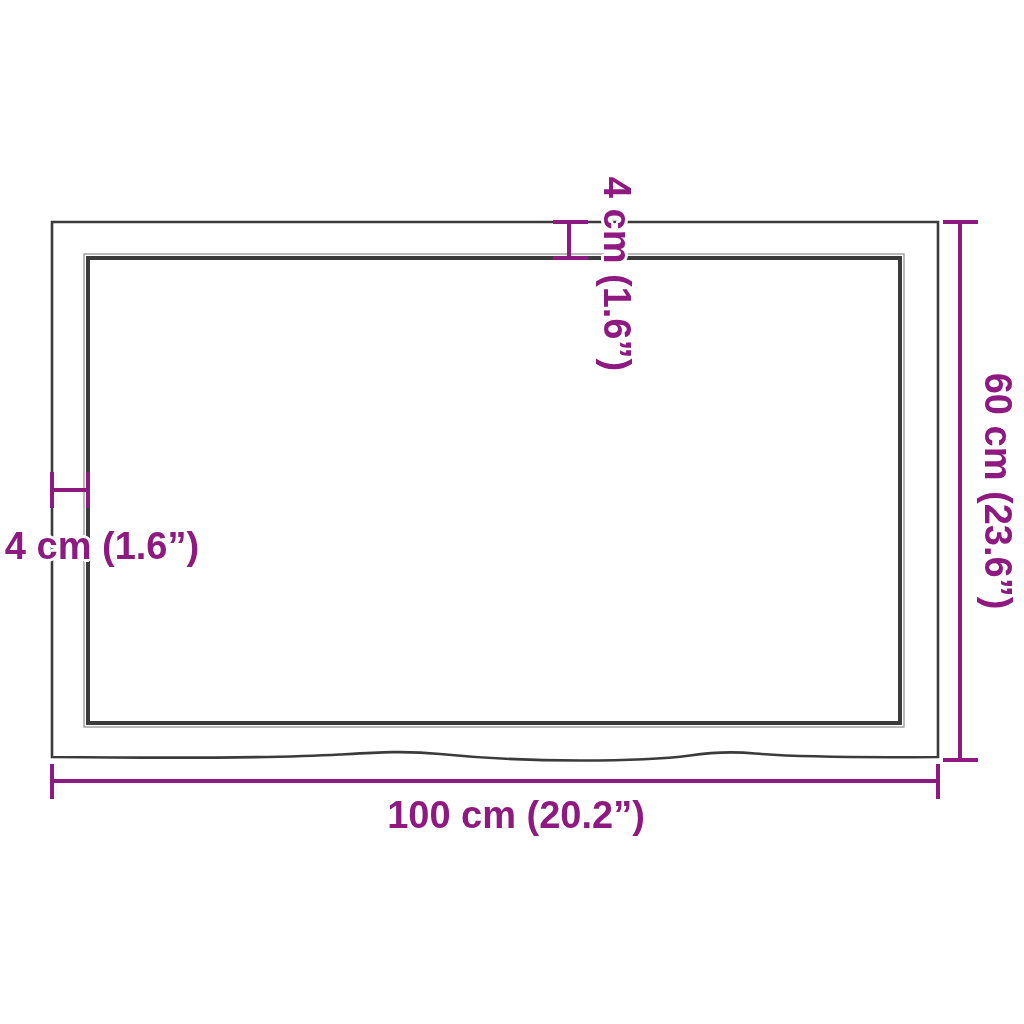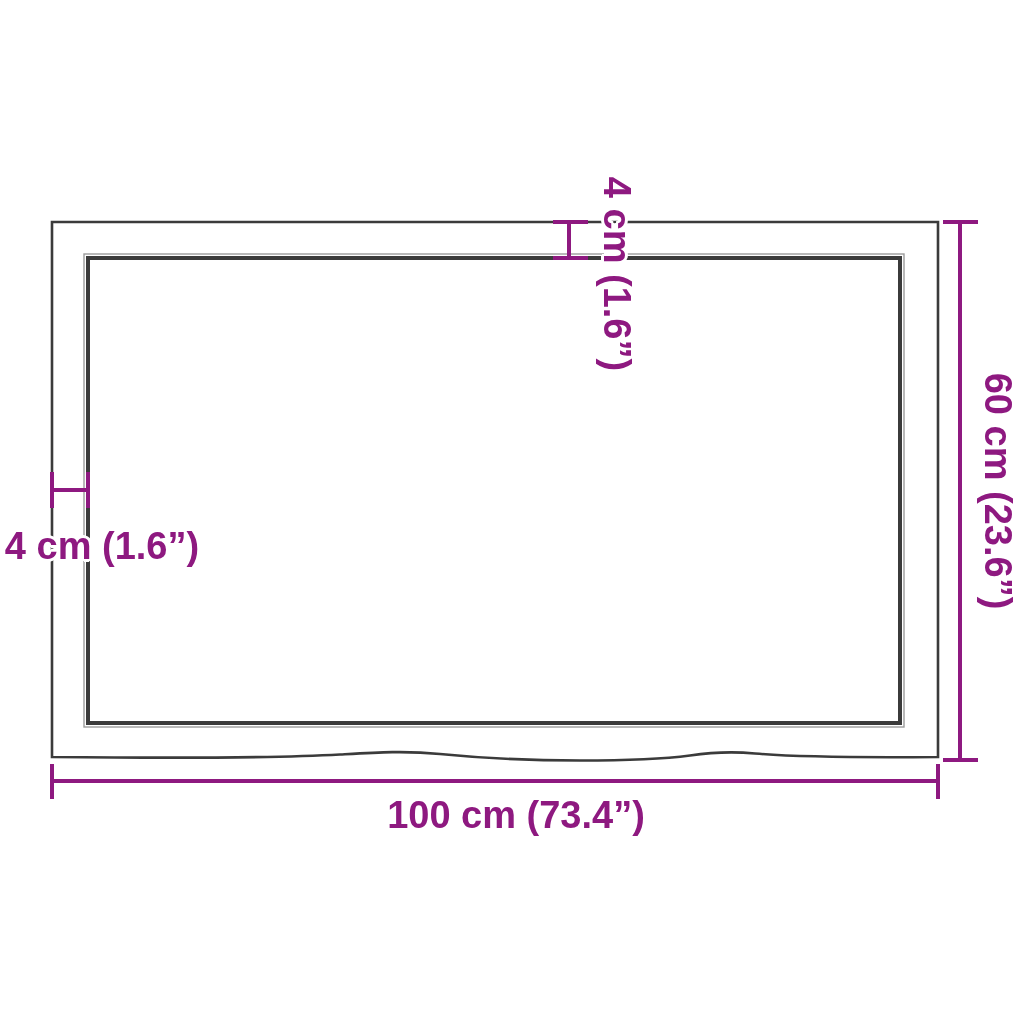--- a/index.html
+++ b/index.html
@@ -62,20 +62,20 @@
       <line x1="553" y1="258" x2="588" y2="258"></line>
     </g>
 
     <g stroke="#8E1980" stroke-width="4">
       <line x1="52" y1="490" x2="88" y2="490"></line>
       <line x1="52" y1="472" x2="52" y2="508"></line>
       <line x1="88" y1="472" x2="88" y2="508"></line>
     </g>
   </svg>
 
-  <div class="dim-label center-anchor" style="left:516px; top:815px;">100 cm (73.4”)</div>
+  <div class="dim-label center-anchor" style="left:516px; top:815px;">100 cm (20.2”)</div>
 
   <div class="dim-label rot90" style="left:997px; top:491px;">60 cm (23.6”)</div>
 
   <div class="dim-label rot90" style="left:616px; top:274px;">4 cm (1.6”)</div>
 
   <div class="dim-label center-anchor" style="left:102px; top:546px;">4 cm (1.6”)</div>
 </div>
 
 </body></html>

